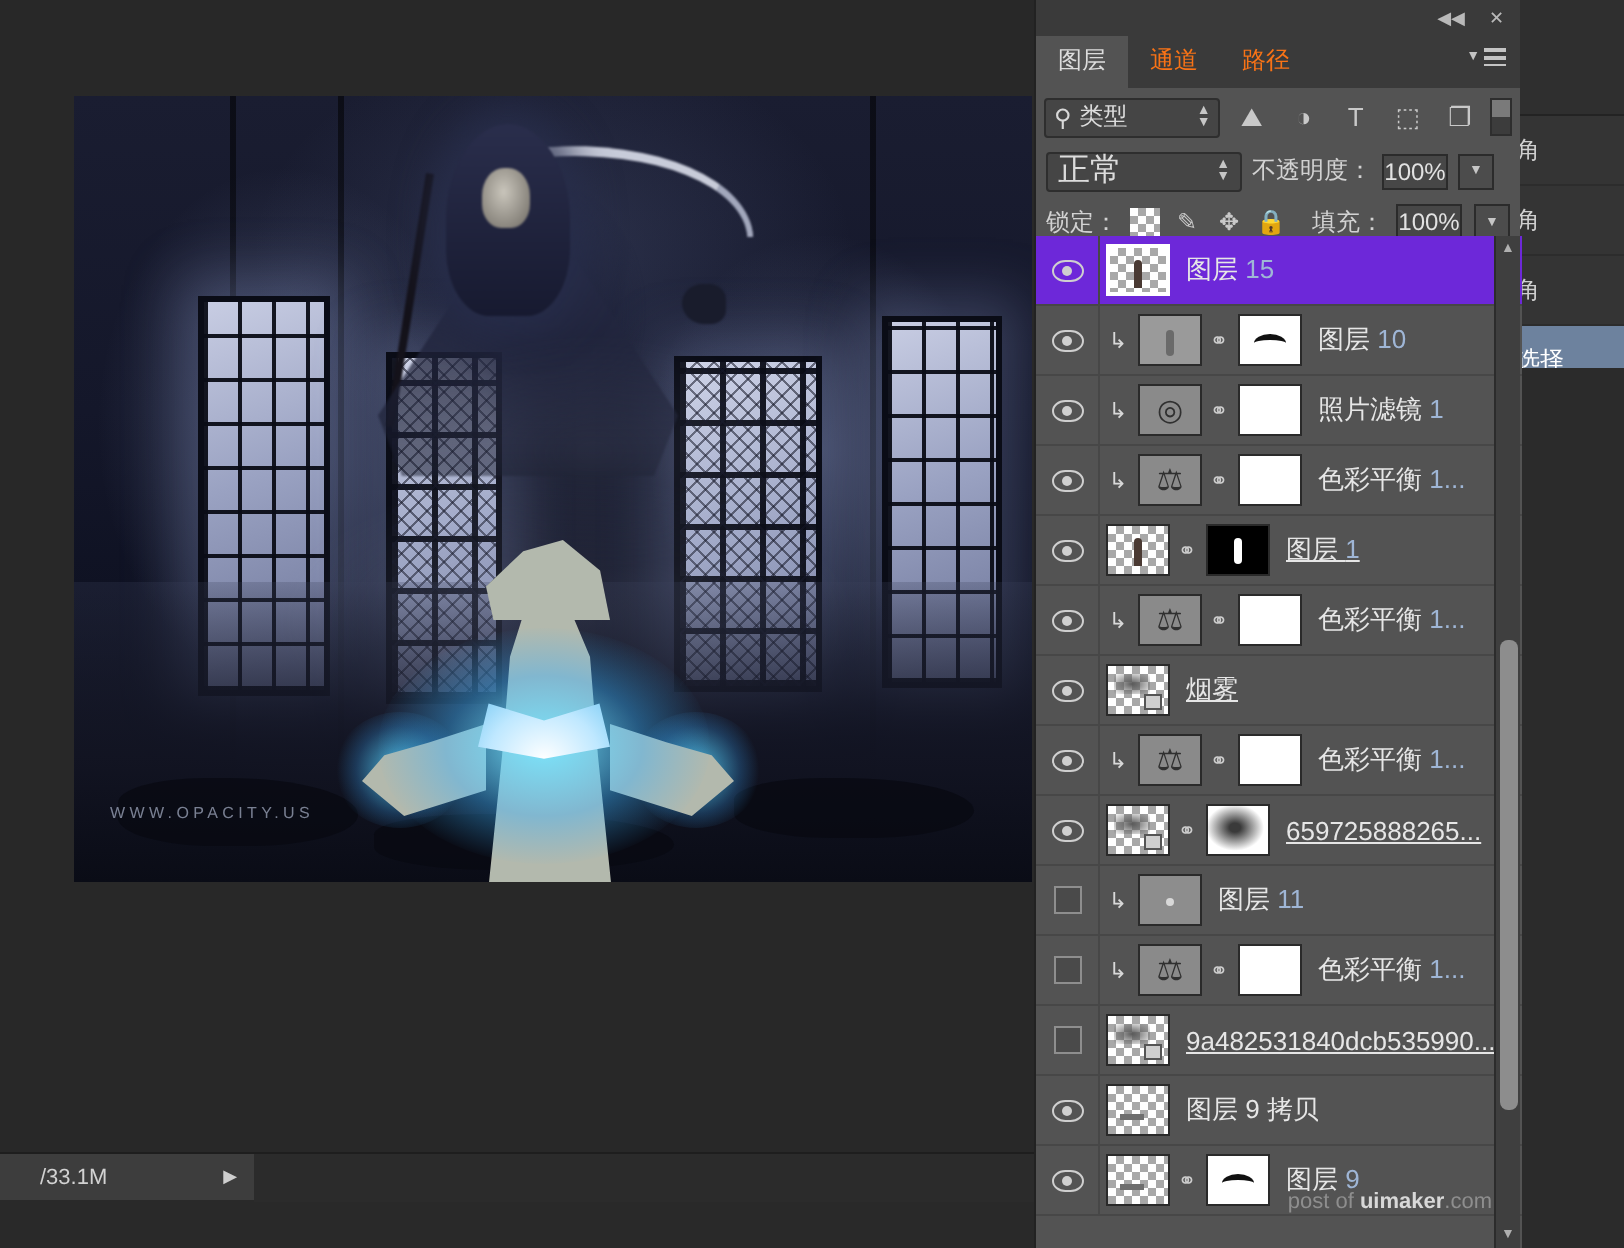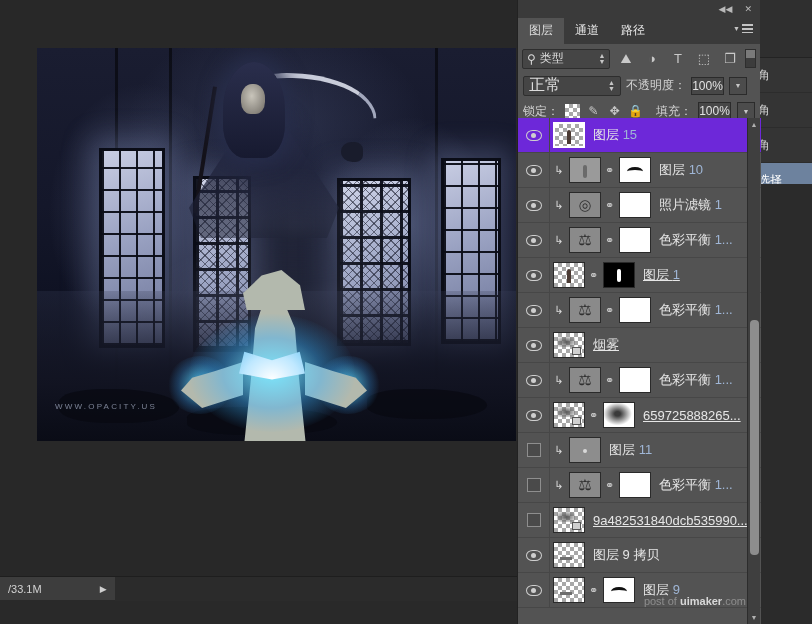--- a/index.html
+++ b/index.html
@@ -83,21 +83,21 @@
     background: radial-gradient(ellipse at center, rgba(120,230,255,0.95), rgba(60,180,255,0.42) 42%, rgba(30,110,255,0) 72%); }
   .book .pages { position: absolute; left: 6px; top: 2px; width: 66px; height: 30px;
     background: radial-gradient(ellipse at 50% 100%, #ffffff, #bfe8ff 60%, #7fcdf5 100%);
     clip-path: polygon(0 78%, 8% 6%, 50% 34%, 92% 6%, 100% 78%, 50% 98%); }
   .wmk { position: absolute; left: 18px; bottom: 30px; color: rgba(190,200,225,0.62);
     font-size: 8px; letter-spacing: 2.2px; font-family: "Liberation Sans", sans-serif; }
 
   
   #statusbar { position: absolute; left: 0; bottom: 0; width: 517px; height: 24px;
     background: #3d3d3d; border-top: 1px solid #1e1e1e; display: flex; align-items: center; }
-  #status-zoom { color: #d2d2d2; font-size: 11px; padding-left: 8px; }
+  #status-zoom { color: #d2d2d2; font-size: 11px; padding-left: 20px; }
   #status-arrow { margin-left: 58px; color: #cfcfcf; font-size: 9px; }
   #statusbar .filler { flex: 1; background: #2b2b2b; height: 24px; margin-left: 8px; }
 
   
   #bg-panel { position: absolute; left: 755px; top: 0; width: 57px; height: 624px; background: #343434; }
   #bg-panel .bgrow { height: 35px; border-bottom: 1px solid #2c2c2c; color: #cfcfcf;
     font-size: 12px; padding: 9px 0 0 3px; }
   #bg-panel .bgrow.sel { background: #6d829e; color: #fff; }
   #bg-panel .bgbar { height: 28px; background: #3b3b3b; border-top: 1px solid #292929;
     display: flex; align-items: center; gap: 8px; padding-left: 8px; }
@@ -107,21 +107,21 @@
   #bg-top { position: absolute; left: 755px; top: 0; width: 57px; height: 58px; background: #2f2f2f;
     border-bottom: 1px solid #232323; }
 
   
   #layers-panel { position: absolute; left: 517px; top: 0; width: 243px; height: 624px;
     background: #535353; border-left: 1px solid #222; }
   #panel-topbar { height: 18px; background: #3a3a3a; display: flex; justify-content: flex-end;
     align-items: center; gap: 12px; padding-right: 8px; }
   .tinyicon { color: #b9b9b9; font-size: 9px; cursor: default; }
   #tabstrip { height: 26px; background: #3a3a3a; display: flex; align-items: flex-end; position: relative; }
-  .tab { padding: 4px 11px 5px; font-size: 12px; color: #e5e5e5; }
+  .tab { padding: 4px 11px 5px; font-size: 12px; color: #f97316; }
   .tab.active { background: #535353; color: #dcdcdc; }
   #panel-menu { position: absolute; right: 7px; top: 6px; display: flex; align-items: center; gap: 2px; }
   #panel-menu .caret { color: #c4c4c4; font-size: 7px; }
   #panel-menu .bars { display: inline-block; width: 11px; height: 9px;
     background: repeating-linear-gradient(180deg,#c4c4c4 0 2px,rgba(0,0,0,0) 2px 4px); }
   #filterbar { height: 29px; background: #535353; display: flex; align-items: center; padding: 0 4px; gap: 5px; }
   #filter-select { width: 92px; height: 20px; background: #454545; border: 1px solid #2e2e2e;
     border-radius: 2px; display: flex; align-items: center; padding: 0 4px; gap: 4px; }
   #filter-select .lbl { color: #dcdcdc; font-size: 12px; flex: 1; }
   .spin { color: #c6c6c6; font-size: 7px; line-height: 6px; text-align: center; }

